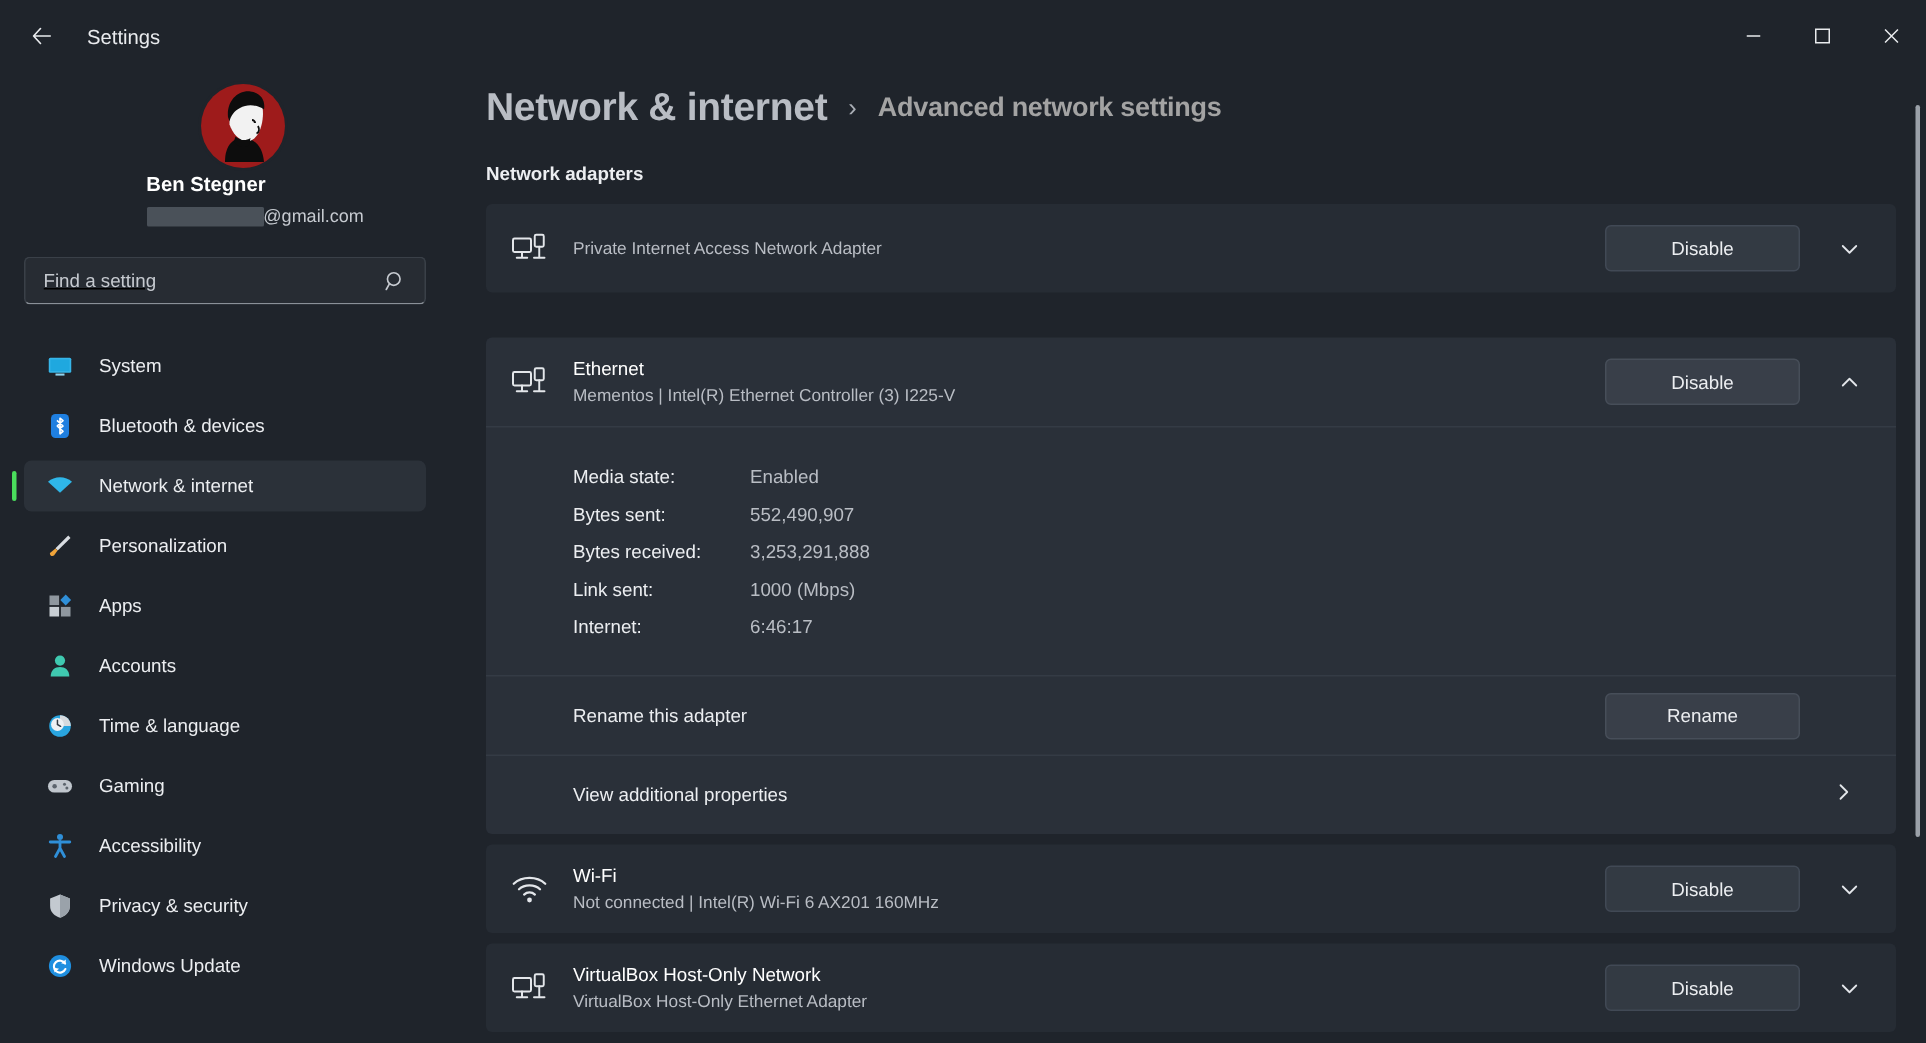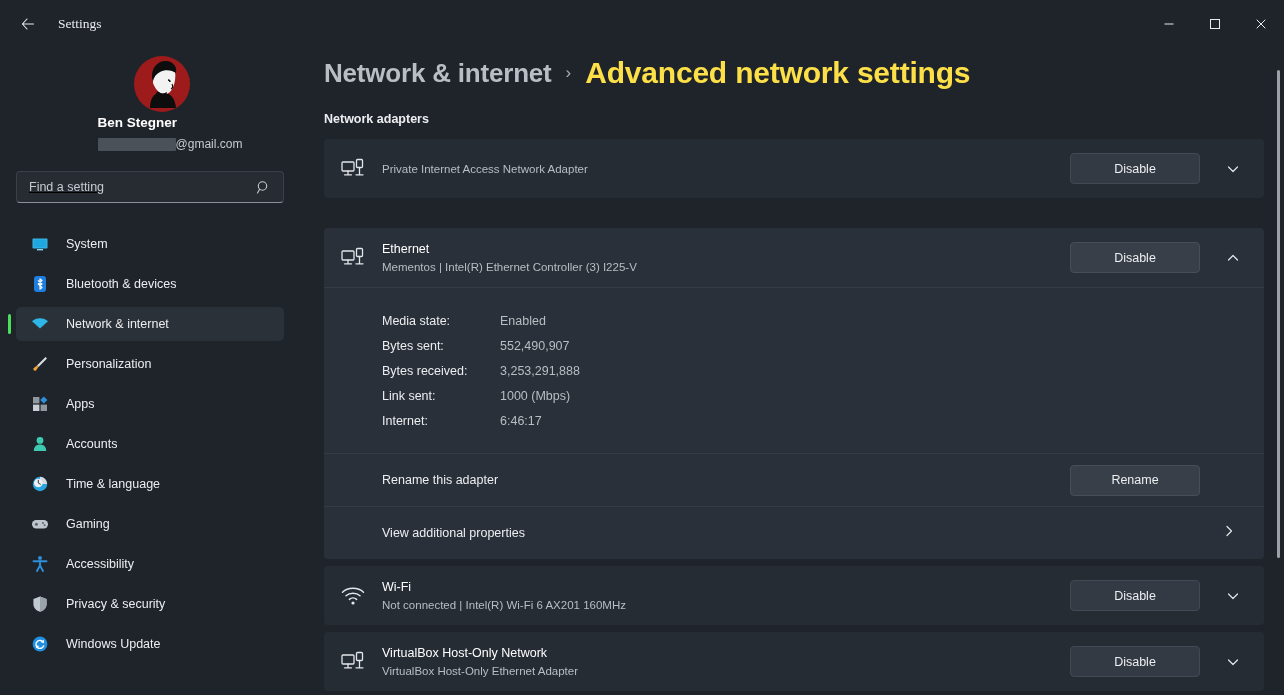--- a/index.html
+++ b/index.html
@@ -7,21 +7,21 @@
     width:1284px; height:695px;
     background:#1f242b;
     font-family:"Liberation Sans", sans-serif;
     overflow:hidden;
     -webkit-font-smoothing:antialiased;
   }
 
   
   .titlebar {
     height:48px; display:flex; align-items:center;
-    position:relative; background:#1f242b;font-family:Liberation Serif, serif;
+    position:relative; background:#1f242b;
   }
   .back-btn {
     width:36px; height:30px; margin-left:10px;
     display:flex; align-items:center; justify-content:center;
     border-radius:4px; cursor:pointer;
   }
   .app-title {
     font-size:13.5px; color:#e9ebee; margin-left:12px; font-weight:400;
   }
   .win-controls {
@@ -108,21 +108,21 @@
     display:flex; align-items:center; margin-top:8px; margin-bottom:22px;
   }
   .crumb-link {
     font-size:26px; color:#b9bdc4; font-weight:600; cursor:pointer;
     letter-spacing:-0.2px;
   }
   .crumb-sep {
     font-size:17px; color:#a9aeb5; margin:0 14px 0 14px;
   }
   .crumb-current {
-    font-size:30px; color:#fde047; font-weight:600; letter-spacing:-0.2px;
+    font-size:18px; color:#a3a3a3; font-weight:600; letter-spacing:-0.2px;
   }
   .section-label {
     font-size:12.5px; color:#eceef1; font-weight:600;
     margin-bottom:13px;
   }
 
   .cards { width:940px; }
 
   .card {
     background:#262c34; border-radius:4px; margin-bottom:7px;

